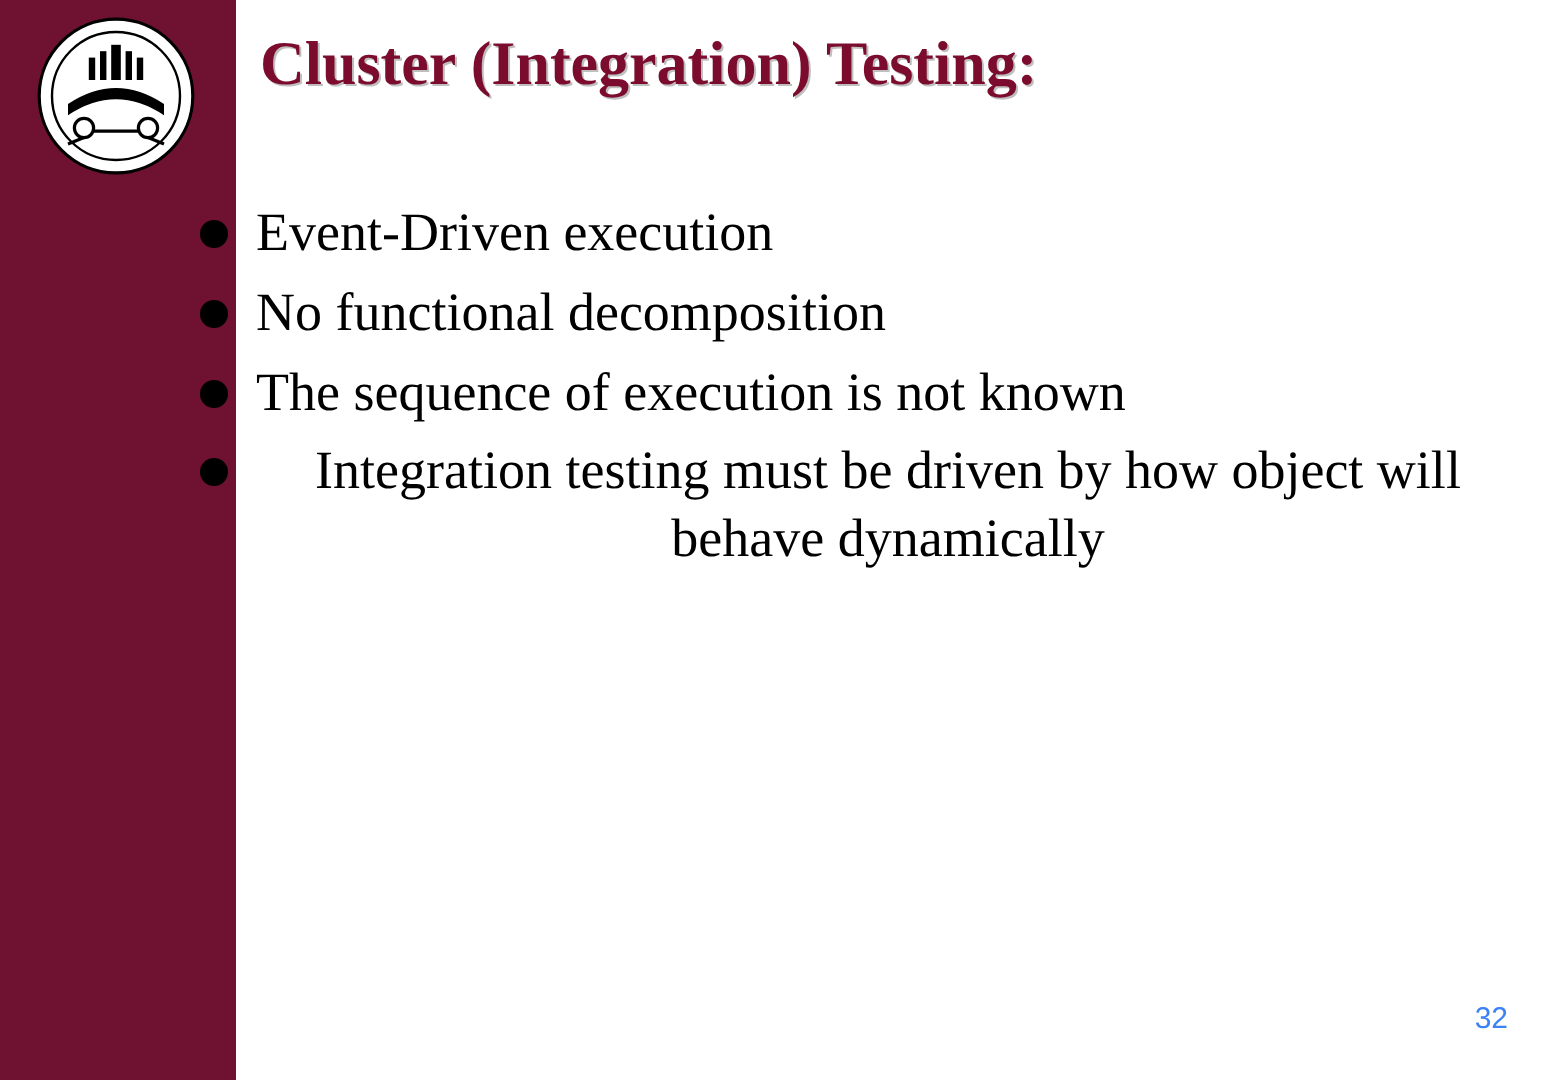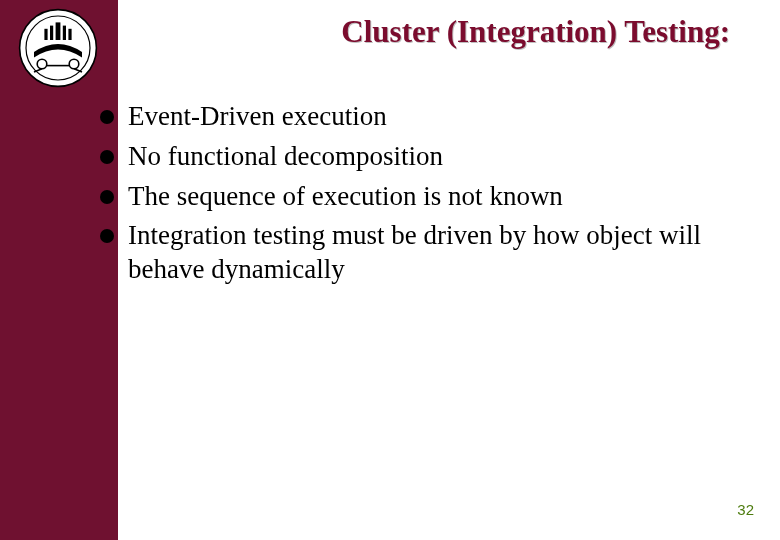--- a/index.html
+++ b/index.html
@@ -24,59 +24,60 @@
     left: 18px;
     top: 8px;
     width: 80px;
     height: 80px;
   }
   .title {
     position: absolute;
     left: 130px;
     top: 14px;
     width: 630px;
-    text-align: right;
+    text-align: left;
     padding-right: 30px;
     color: #7b0c2e;
     font-weight: bold;
     font-size: 31px;
     line-height: 1.15;
     text-shadow: 1px 1px 0 rgba(0,0,0,0.25);
   }
   .content {
     position: absolute;
     left: 100px;
     top: 100px;
     width: 660px;
   }
   .bullet-item {
     display: flex;
     align-items: flex-start;
     margin-bottom: 6px;
+    text-align: center;
   }
   .bullet-dot {
     width: 14px;
     height: 14px;
     background: #000;
     border-radius: 50%;
     flex-shrink: 0;
     margin-top: 10px;
     margin-right: 14px;
   }
   .bullet-text {
     color: #000;
     font-size: 27px;
     line-height: 1.25;
   }
   .page-num {
     position: absolute;
     right: 26px;
     bottom: 22px;
     font-size: 15px;
-    color: #4d7c0f;
+    color: #3b82f6;
     font-family: Arial, sans-serif;
   }
 </style>
 </head>
 <body>
 
 <div class="sidebar"></div>
 
 <div class="logo">
   <svg viewBox="0 0 100 100" width="80" height="80">

